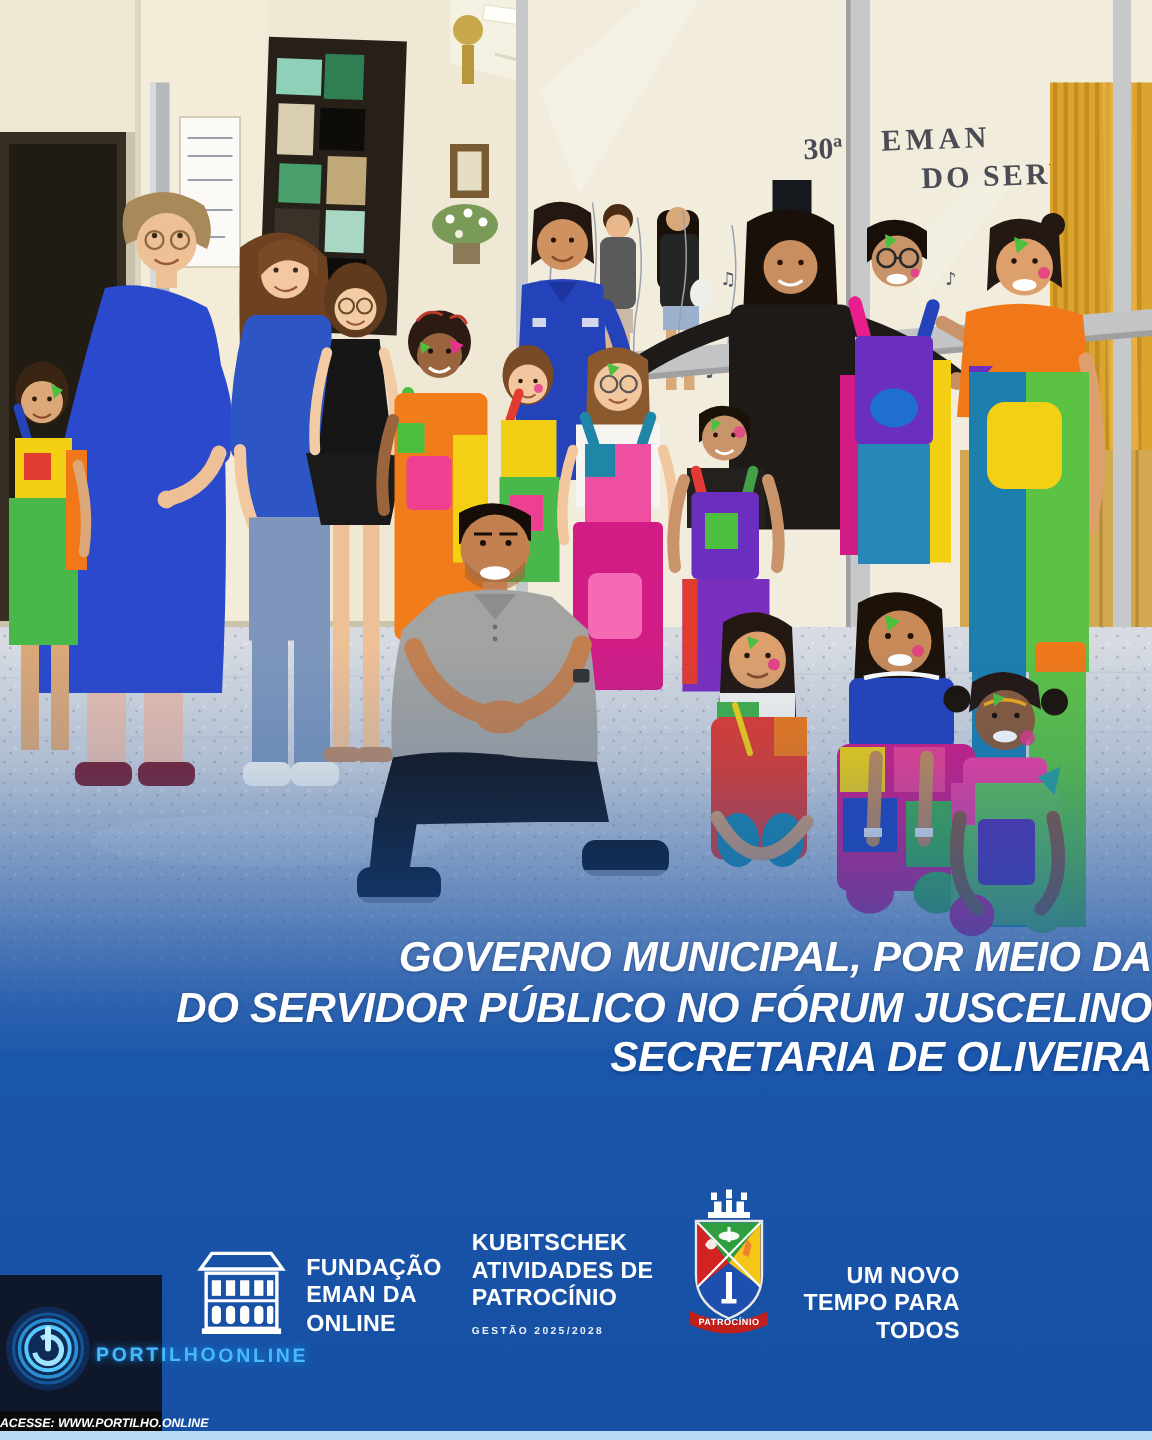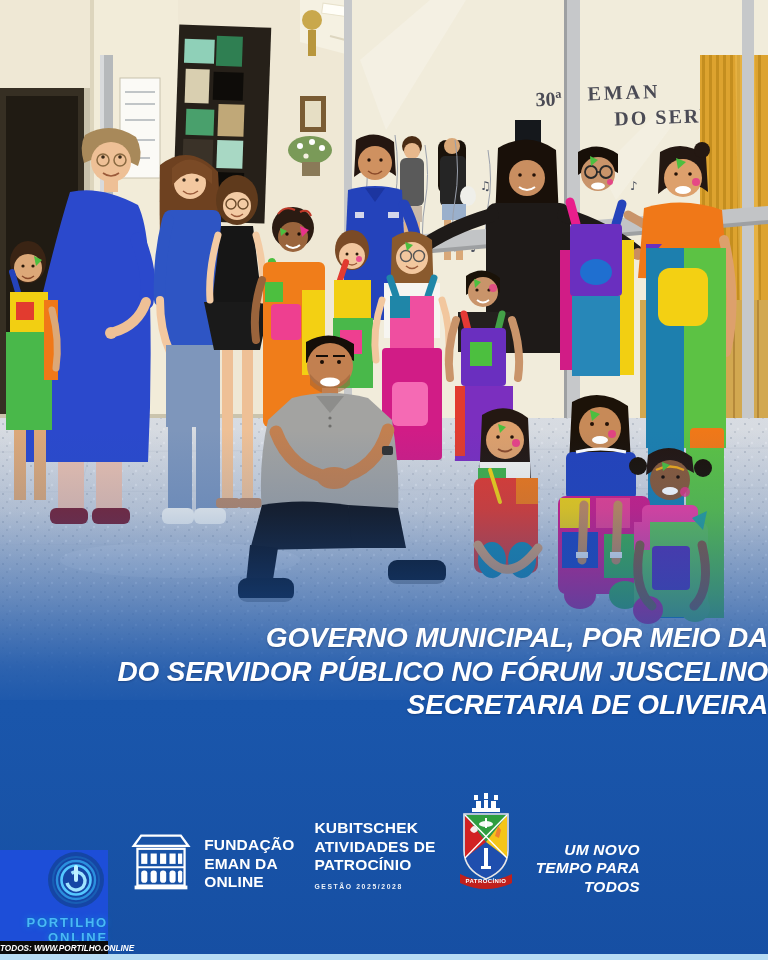--- a/index.html
+++ b/index.html
@@ -26,25 +26,25 @@
     color:#ffffff;font-weight:bold;font-size:28px;line-height:33.5px;
     letter-spacing:-0.2px;text-shadow:0 1px 2px rgba(0,20,60,.35);font-style:italic;
   }
   .partners{
     position:absolute;top:800px;left:0;width:768px;
     display:flex;justify-content:center;align-items:flex-end;gap:20px;color:#fff;
   }
   .partner{display:flex;align-items:center;gap:10px;}
   .p-text{font-weight:bold;font-size:15.5px;line-height:18.5px;letter-spacing:.2px;}
   .gestao{font-size:6.8px;font-weight:bold;letter-spacing:1.6px;margin-top:3px;opacity:.92;}
-  .slogan .p-text{text-align:right;font-style:italic;}
+  .slogan .p-text{text-align:right;}
   .crest-wrap{margin-top:-8px;}
   .badge{
-    position:absolute;left:0;top:850px;width:108px;height:105px;background:#1d4ed8;
-    display:flex;flex-direction:column;align-items:flex-end;box-sizing:border-box;
+    position:absolute;left:0;top:850px;width:108px;height:105px;background:#0f172a;
+    display:flex;flex-direction:row;align-items:center;box-sizing:border-box;
   }
   .badge-name{font-size:13px;font-weight:bold;color:#49b9f7;letter-spacing:1.8px;
     line-height:13px;text-shadow:0 0 6px #1b8fe8,0 0 2px #0a4f9a;}
   .badge-access{
     position:absolute;bottom:0;left:0;width:100%;background:#0a0a0a;color:#ffffff;
     font-style:italic;font-weight:bold;font-size:8.2px;text-align:center;
     padding:2.5px 0;letter-spacing:0;white-space:nowrap;
   }
   .strip{position:absolute;bottom:0;left:0;width:768px;height:6px;background:#b7dcf4;}
 </style>
@@ -625,18 +625,18 @@
         <circle cx="32" cy="30" r="28" fill="#0f3e7c" opacity="0.55"></circle>
         <circle cx="32" cy="30" r="23" fill="none" stroke="#1a6fc0" stroke-width="2" opacity="0.6"></circle>
         <circle cx="32" cy="30" r="19" fill="none" stroke="#2f9ee8" stroke-width="2.4" opacity="0.85"></circle>
         <circle cx="32" cy="30" r="14.5" fill="none" stroke="#54c8ff" stroke-width="2.6"></circle>
         <circle cx="32" cy="31" r="9" fill="none" stroke="#9fe4ff" stroke-width="3.4" stroke-dasharray="45 12" transform="rotate(-120 32 31)"></circle>
         <line x1="32" y1="17" x2="32" y2="30" stroke="#bff0ff" stroke-width="4" stroke-linecap="round"></line>
       </svg>
     </span>
     <div class="badge-name">PORTILHO</div>
     <div class="badge-name" style="margin-top:2px;">ONLINE</div>
-    <div class="badge-access">TODOS: WWW.PORTILHO.ONLINE</div>
+    <div class="badge-access">ACESSE: WWW.PORTILHO.ONLINE</div>
   </div>
 
   <div class="strip"></div>
 
 </div>
 
 </body></html>

